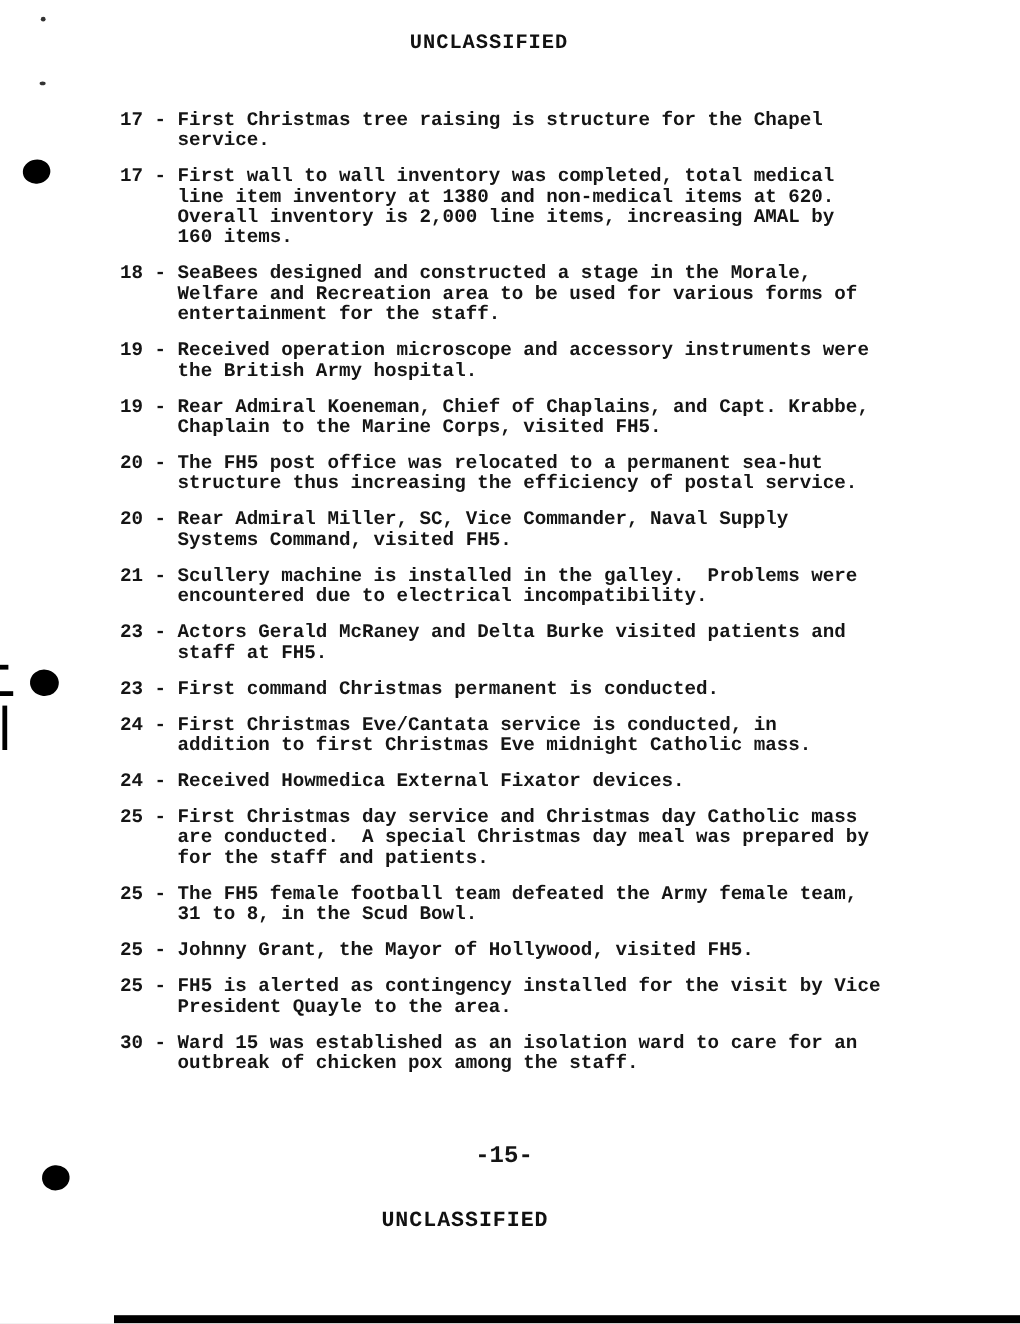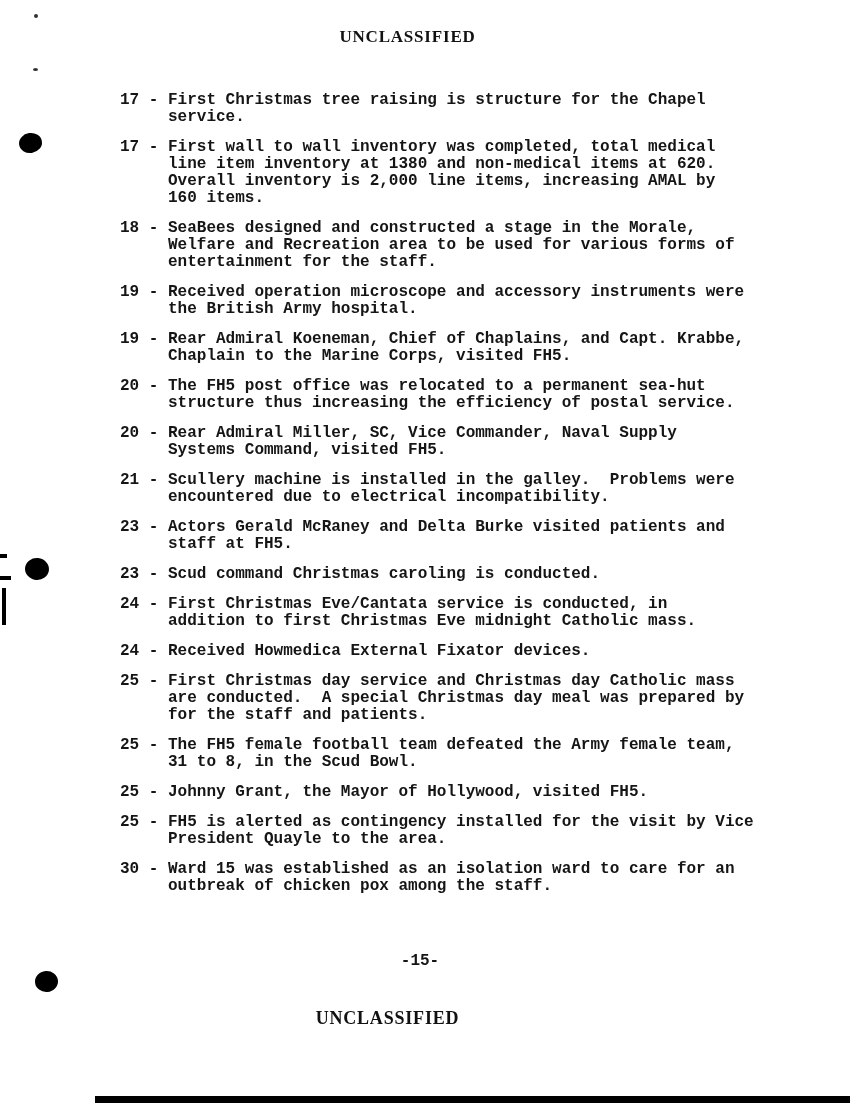--- a/index.html
+++ b/index.html
@@ -14,21 +14,21 @@
     background: #ffffff;
     overflow: hidden;
     font-family: "Liberation Mono", "DejaVu Sans Mono", monospace;
     color: #151515;
   }
   .classification {
     position: absolute;
     left: 0;
     width: 815px;
     text-align: center;
-    font-family: Liberation Serif, serif;
+    font-family: Liberation Mono, monospace;
     font-weight: bold;
     font-size: 17px;
     letter-spacing: 0.8px;
     color: #111;
   }
   .classification.top { top: 27px; }
   .classification.bottom { top: 1008px; left: -20px; font-size: 18px; }
 
   .content {
     position: absolute;
@@ -40,38 +40,37 @@
     font-weight: bold;
   }
   .entry {
     display: flex;
     margin-bottom: 13px;
   }
   .entry-day {
     width: 2ch;
     flex: 0 0 auto;
     text-align: left;
-    margin-left: 20px;
   }
   .entry-sep {
     width: 3ch;
     flex: 0 0 auto;
     text-align: center;
   }
   .entry-text {
     flex: 1 1 auto;
     white-space: pre-wrap;
   }
   .page-number {
     position: absolute;
     top: 952px;
     left: 0;
     width: 840px;
     text-align: center;
-    font-size: 16px;
+    font-size: 20px;
     font-weight: bold;
     font-family: "Liberation Mono", "DejaVu Sans Mono", monospace;
   }
 
   
   .artifact { position: absolute; background: #000; }
   .speck-1 { left: 34px; top: 14px; width: 4px; height: 4px; border-radius: 50%; background: #333; }
   .speck-2 { left: 33px; top: 68px; width: 5px; height: 3px; border-radius: 50%; background: #333; }
   .blob-1 { left: 19px; top: 133px; width: 23px; height: 20px; border-radius: 50%; transform: rotate(-8deg); }
   .blob-2 { left: 25px; top: 558px; width: 24px; height: 22px; border-radius: 50%; transform: rotate(6deg); }
@@ -151,21 +150,21 @@
   <div class="entry">
     <span class="entry-day">23</span>
     <span class="entry-sep">-</span>
     <span class="entry-text">Actors Gerald McRaney and Delta Burke visited patients and
 staff at FH5.</span>
   </div>
 
   <div class="entry">
     <span class="entry-day">23</span>
     <span class="entry-sep">-</span>
-    <span class="entry-text">Scud command Christmas caroling is conducted.</span>
+    <span class="entry-text">First command Christmas permanent is conducted.</span>
   </div>
 
   <div class="entry">
     <span class="entry-day">24</span>
     <span class="entry-sep">-</span>
     <span class="entry-text">First Christmas Eve/Cantata service is conducted, in
 addition to first Christmas Eve midnight Catholic mass.</span>
   </div>
 
   <div class="entry">

